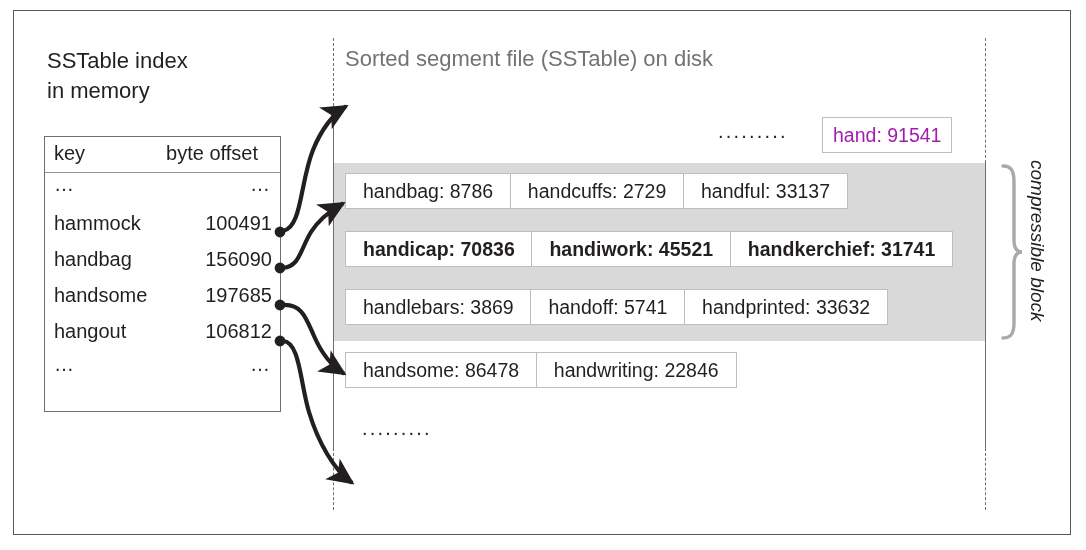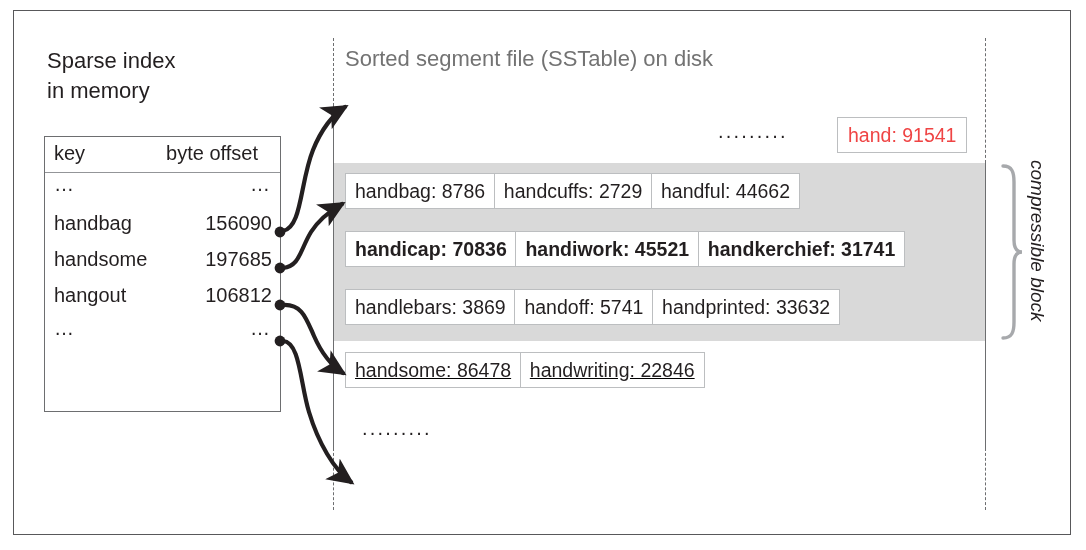--- a/index.html
+++ b/index.html
@@ -125,39 +125,38 @@
     height: 36px;
   }
   .entry-cell {
     border: 1.3px solid #bcbec0;
     background: #ffffff;
     box-sizing: border-box;
     font-size: 19.5px;
     color: #231f20;
     display: flex;
     align-items: center;
-    padding: 0 9px;
+    padding: 0 17px;
     margin-left: -1.3px;
     white-space: nowrap;
   }
   .entry-cell:first-child { margin-left: 0; }
 
   .solo-box {
     position: absolute;
     border: 1.3px solid #bcbec0;
     background: #ffffff;
     box-sizing: border-box;
     font-size: 19.5px;
-    color: #ef4444;
+    color: #a21caf;
     display: flex;
     align-items: center;
     padding: 8px 10px;
     height: 36px;
     white-space: nowrap;
-    margin-left: 15px;
   }
 
   .dots {
     position: absolute;
     font-size: 20px;
     color: #231f20;
     letter-spacing: 2.2px;
   }
 
   .comp-label {
@@ -178,35 +177,39 @@
     height: 550px;
     pointer-events: none;
   }
 </style>
 </head>
 <body>
 
 <div id="canvas">
   <div id="frame"></div>
 
-  <div class="left-title">Sparse index
+  <div class="left-title">SSTable index
 in memory</div>
 
   <div class="index-table">
     <div class="index-header">
       <span class="idx-key">key</span>
       <span class="idx-val">byte offset</span>
     </div>
     <div class="index-rows">
 
       <div class="index-row ellip">
         <span class="cell-key">…</span>
         <span class="cell-off">…</span>
       </div>
 
+      <div class="index-row">
+        <span class="cell-key">hammock</span>
+        <span class="cell-off">100491</span>
+      </div>
 
       <div class="index-row">
         <span class="cell-key">handbag</span>
         <span class="cell-off">156090</span>
       </div>
 
       <div class="index-row">
         <span class="cell-key">handsome</span>
         <span class="cell-off">197685</span>
       </div>
@@ -235,36 +238,36 @@
   <div class="vline dashed" style="left:985px; top:38px; height:125px;"></div>
   <div class="vline" style="left:985px; top:163px; height:285px;"></div>
   <div class="vline dashed" style="left:985px; top:448px; height:62px;"></div>
 
   <div class="dots" style="left:718px; top:120px;">.........</div>
   <div class="solo-box" style="left:822px; top:117px;">hand: 91541</div>
 
   <div class="entry-row" style="left:345px; top:173px;">
     <div class="entry-cell">handbag: 8786</div>
     <div class="entry-cell">handcuffs: 2729</div>
-    <div class="entry-cell">handful: 44662</div>
+    <div class="entry-cell">handful: 33137</div>
   </div>
 
   <div class="entry-row" style="left:345px; top:231px;font-weight:bold;">
     <div class="entry-cell">handicap: 70836</div>
     <div class="entry-cell">handiwork: 45521</div>
     <div class="entry-cell">handkerchief: 31741</div>
   </div>
 
   <div class="entry-row" style="left:345px; top:289px;text-align:right;">
     <div class="entry-cell">handlebars: 3869</div>
     <div class="entry-cell">handoff: 5741</div>
     <div class="entry-cell">handprinted: 33632</div>
   </div>
 
-  <div class="entry-row" style="left:345px; top:352px;text-decoration:underline;">
+  <div class="entry-row" style="left:345px; top:352px;">
     <div class="entry-cell">handsome: 86478</div>
     <div class="entry-cell">handwriting: 22846</div>
   </div>
 
   <div class="dots" style="left:362px; top:417px;">.........</div>
 
   <div class="comp-label" style="left:1048px; top:160px;">compressible block</div>
 
   <svg class="overlay" viewBox="0 0 1086 550">
     <defs>

